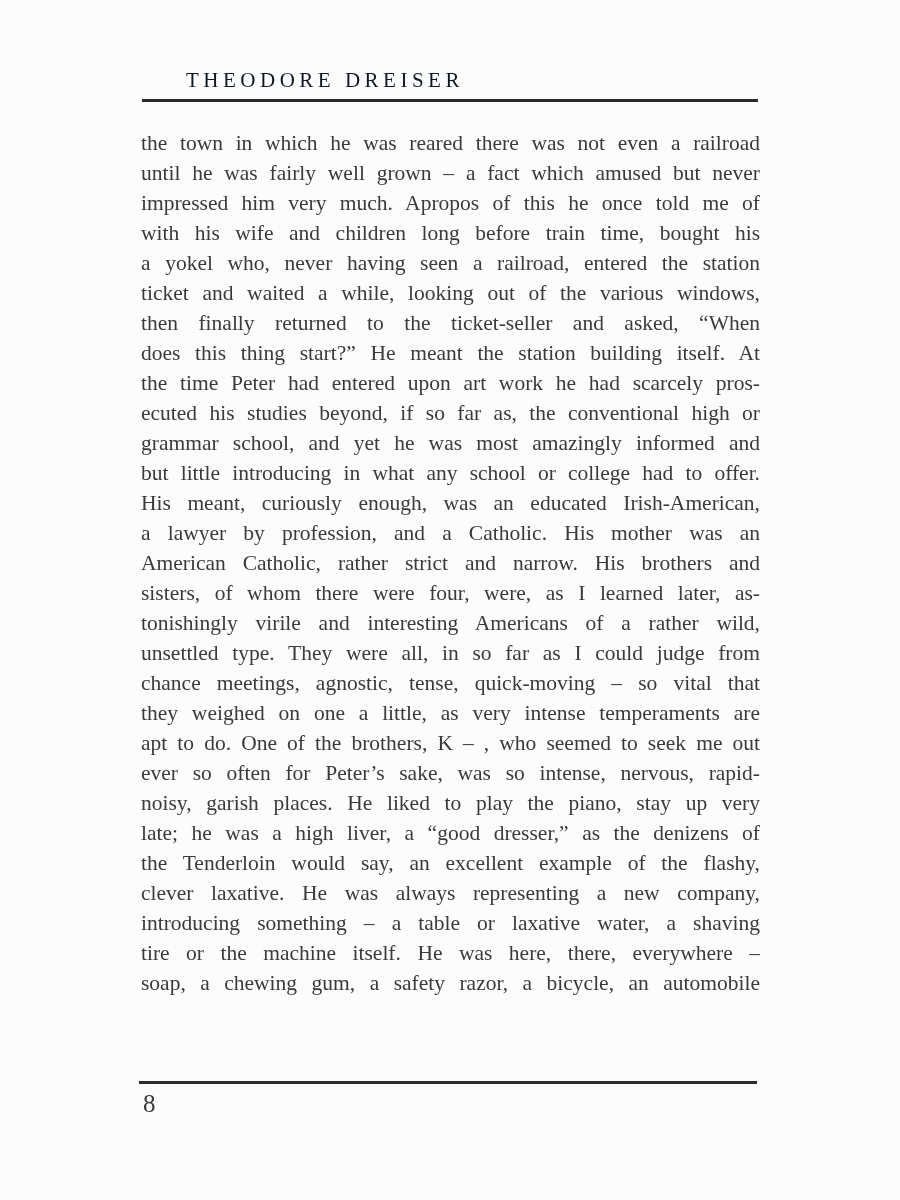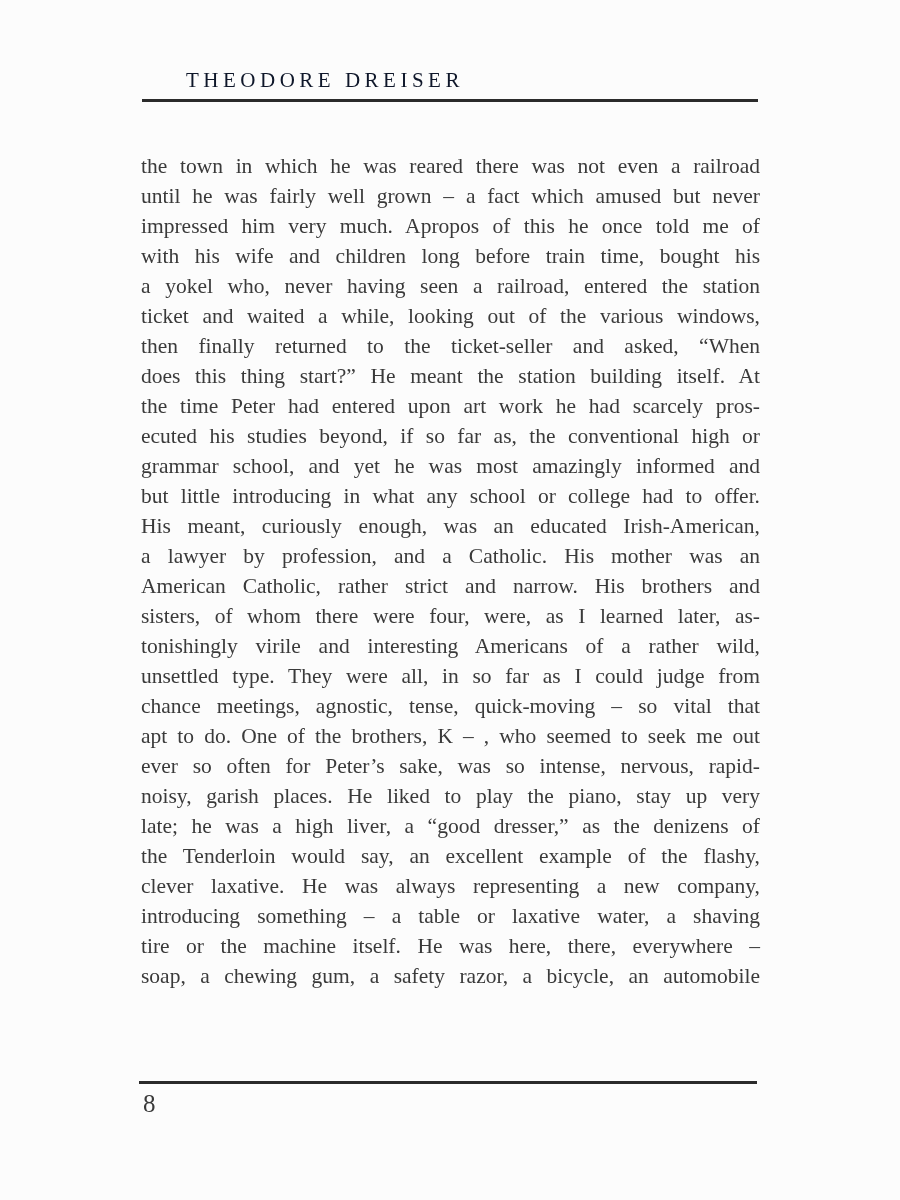--- a/index.html
+++ b/index.html
@@ -28,21 +28,21 @@
     height: 3px;
   }
   .header-rule {
     left: 142px;
     top: 99px;
     width: 616px;
   }
   .body-text {
     position: absolute;
     left: 141px;
-    top: 151px;
+    top: 128px;
     width: 619px;
   }
   .line {
     height: 30px;
     line-height: 30px;
     font-size: 21.5px;
     text-align: justify;
     -moz-text-align-last: justify;
     text-align-last: justify;
     white-space: normal;
@@ -82,20 +82,21 @@
     <div class="line">ecuted his studies beyond, if so far as, the conventional high or</div>
     <div class="line">grammar school, and yet he was most amazingly informed and</div>
     <div class="line">but little introducing in what any school or college had to offer.</div>
     <div class="line">His meant, curiously enough, was an educated Irish-American,</div>
     <div class="line">a lawyer by profession, and a Catholic. His mother was an</div>
     <div class="line">American Catholic, rather strict and narrow. His brothers and</div>
     <div class="line">sisters, of whom there were four, were, as I learned later, as-</div>
     <div class="line">tonishingly virile and interesting Americans of a rather wild,</div>
     <div class="line">unsettled type. They were all, in so far as I could judge from</div>
     <div class="line">chance meetings, agnostic, tense, quick-moving – so vital that</div>
+    <div class="line">they weighed on one a little, as very intense temperaments are</div>
     <div class="line">apt to do. One of the brothers, K – , who seemed to seek me out</div>
     <div class="line">ever so often for Peter’s sake, was so intense, nervous, rapid-</div>
     <div class="line">noisy, garish places. He liked to play the piano, stay up very</div>
     <div class="line">late; he was a high liver, a “good dresser,” as the denizens of</div>
     <div class="line">the Tenderloin would say, an excellent example of the flashy,</div>
     <div class="line">clever laxative. He was always representing a new company,</div>
     <div class="line">introducing something – a table or laxative water, a shaving</div>
     <div class="line">tire or the machine itself. He was here, there, everywhere –</div>
     <div class="line">soap, a chewing gum, a safety razor, a bicycle, an automobile</div>
   </div>

